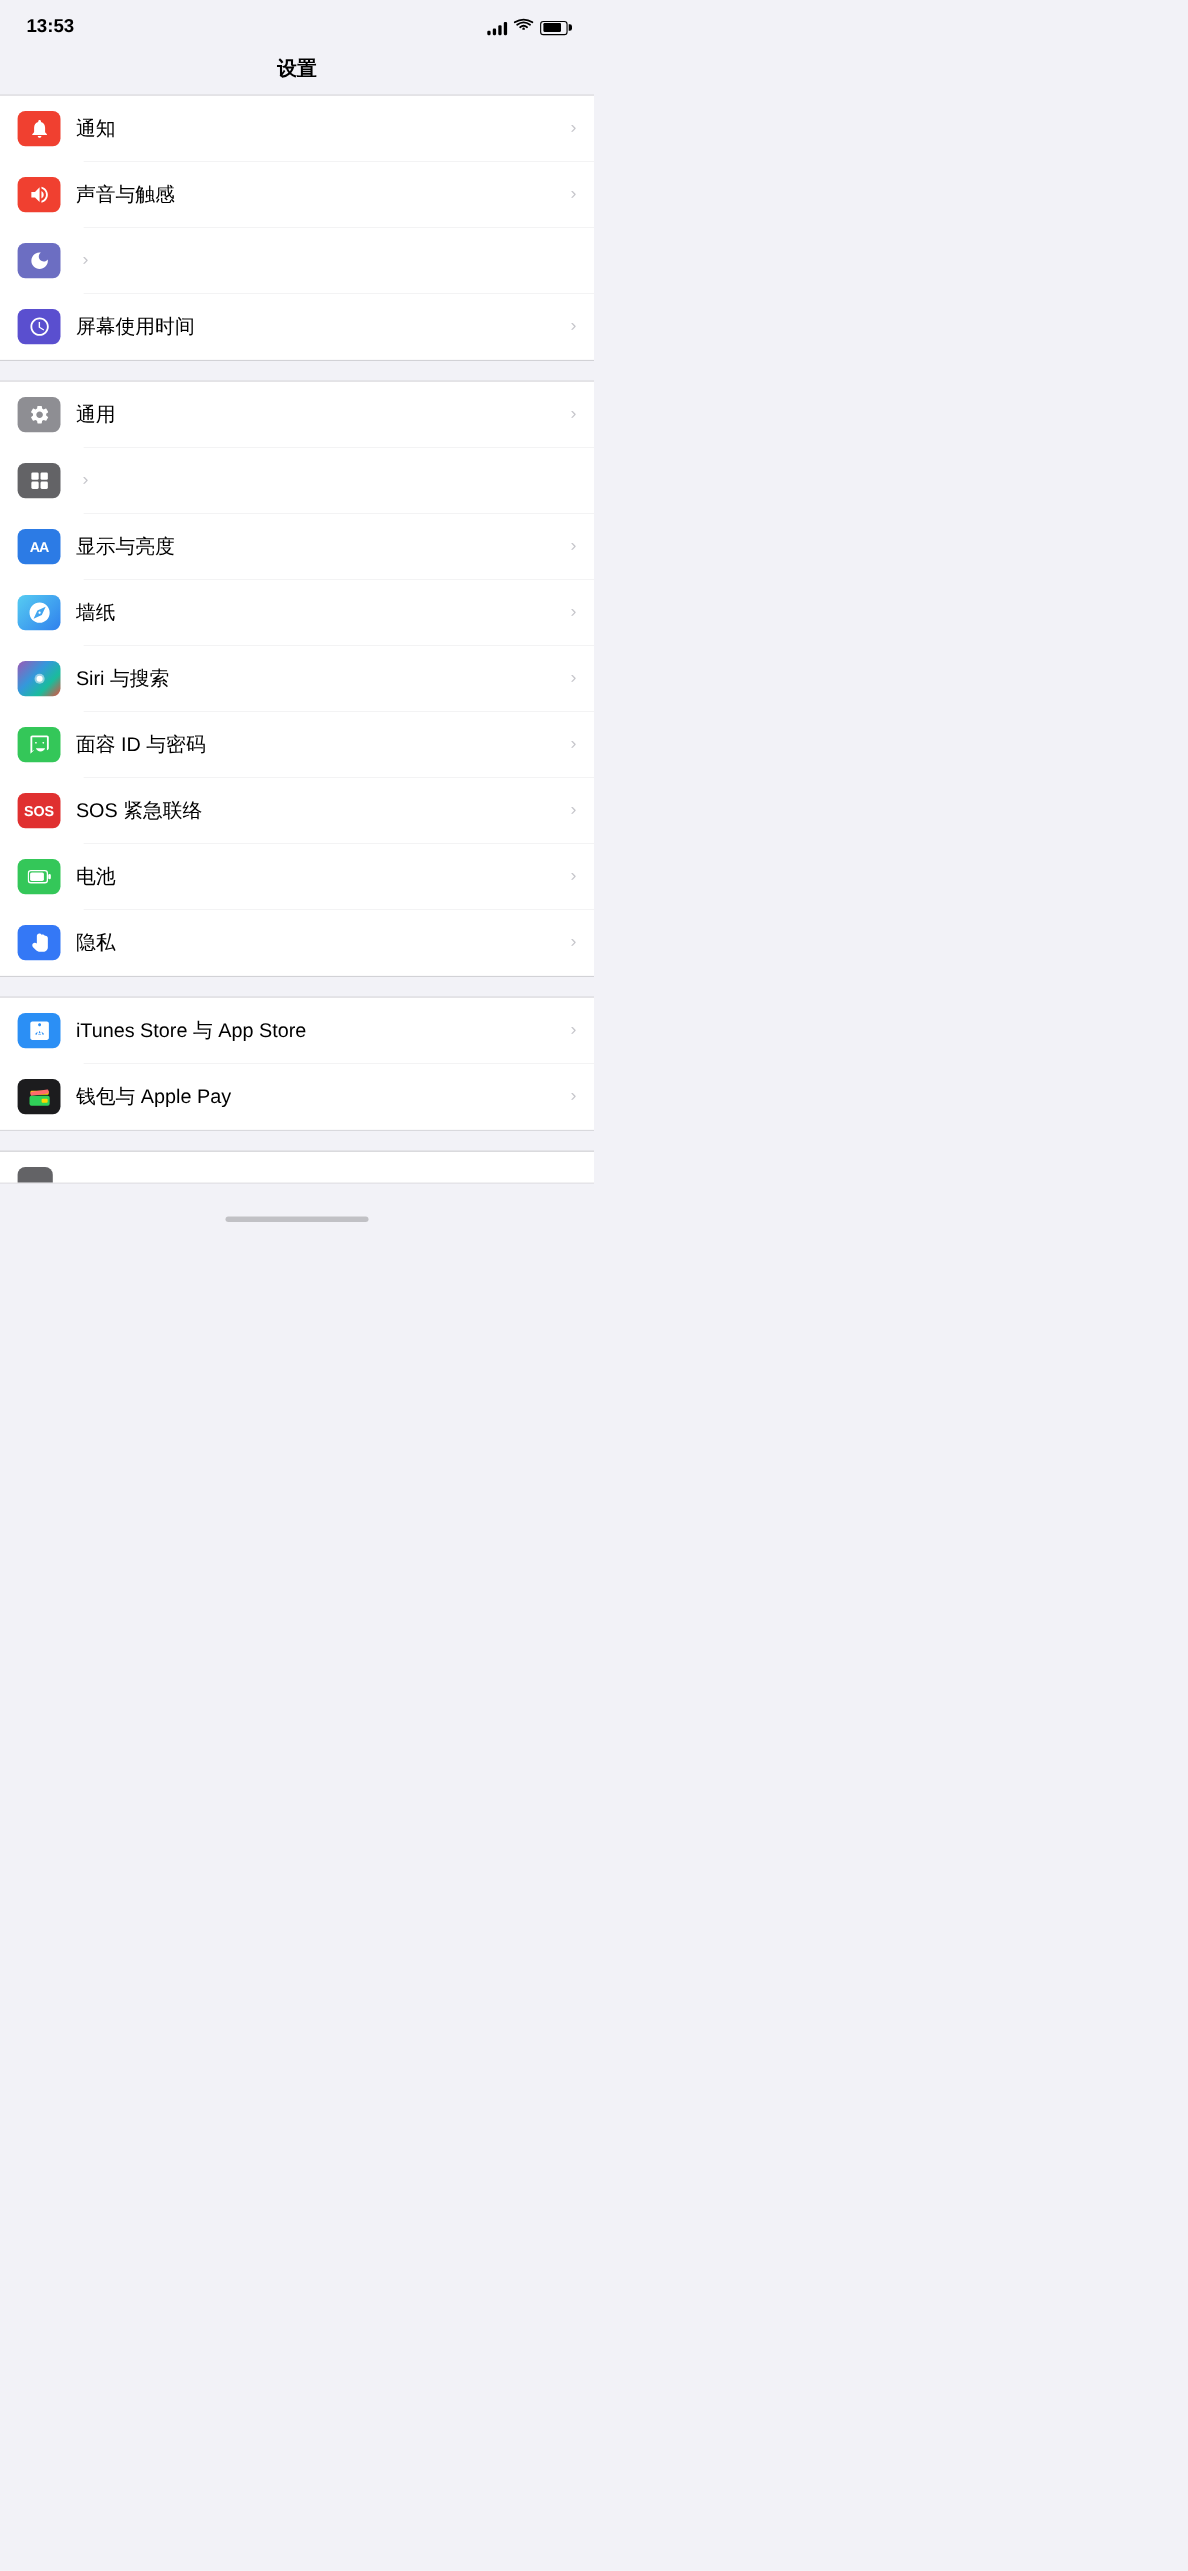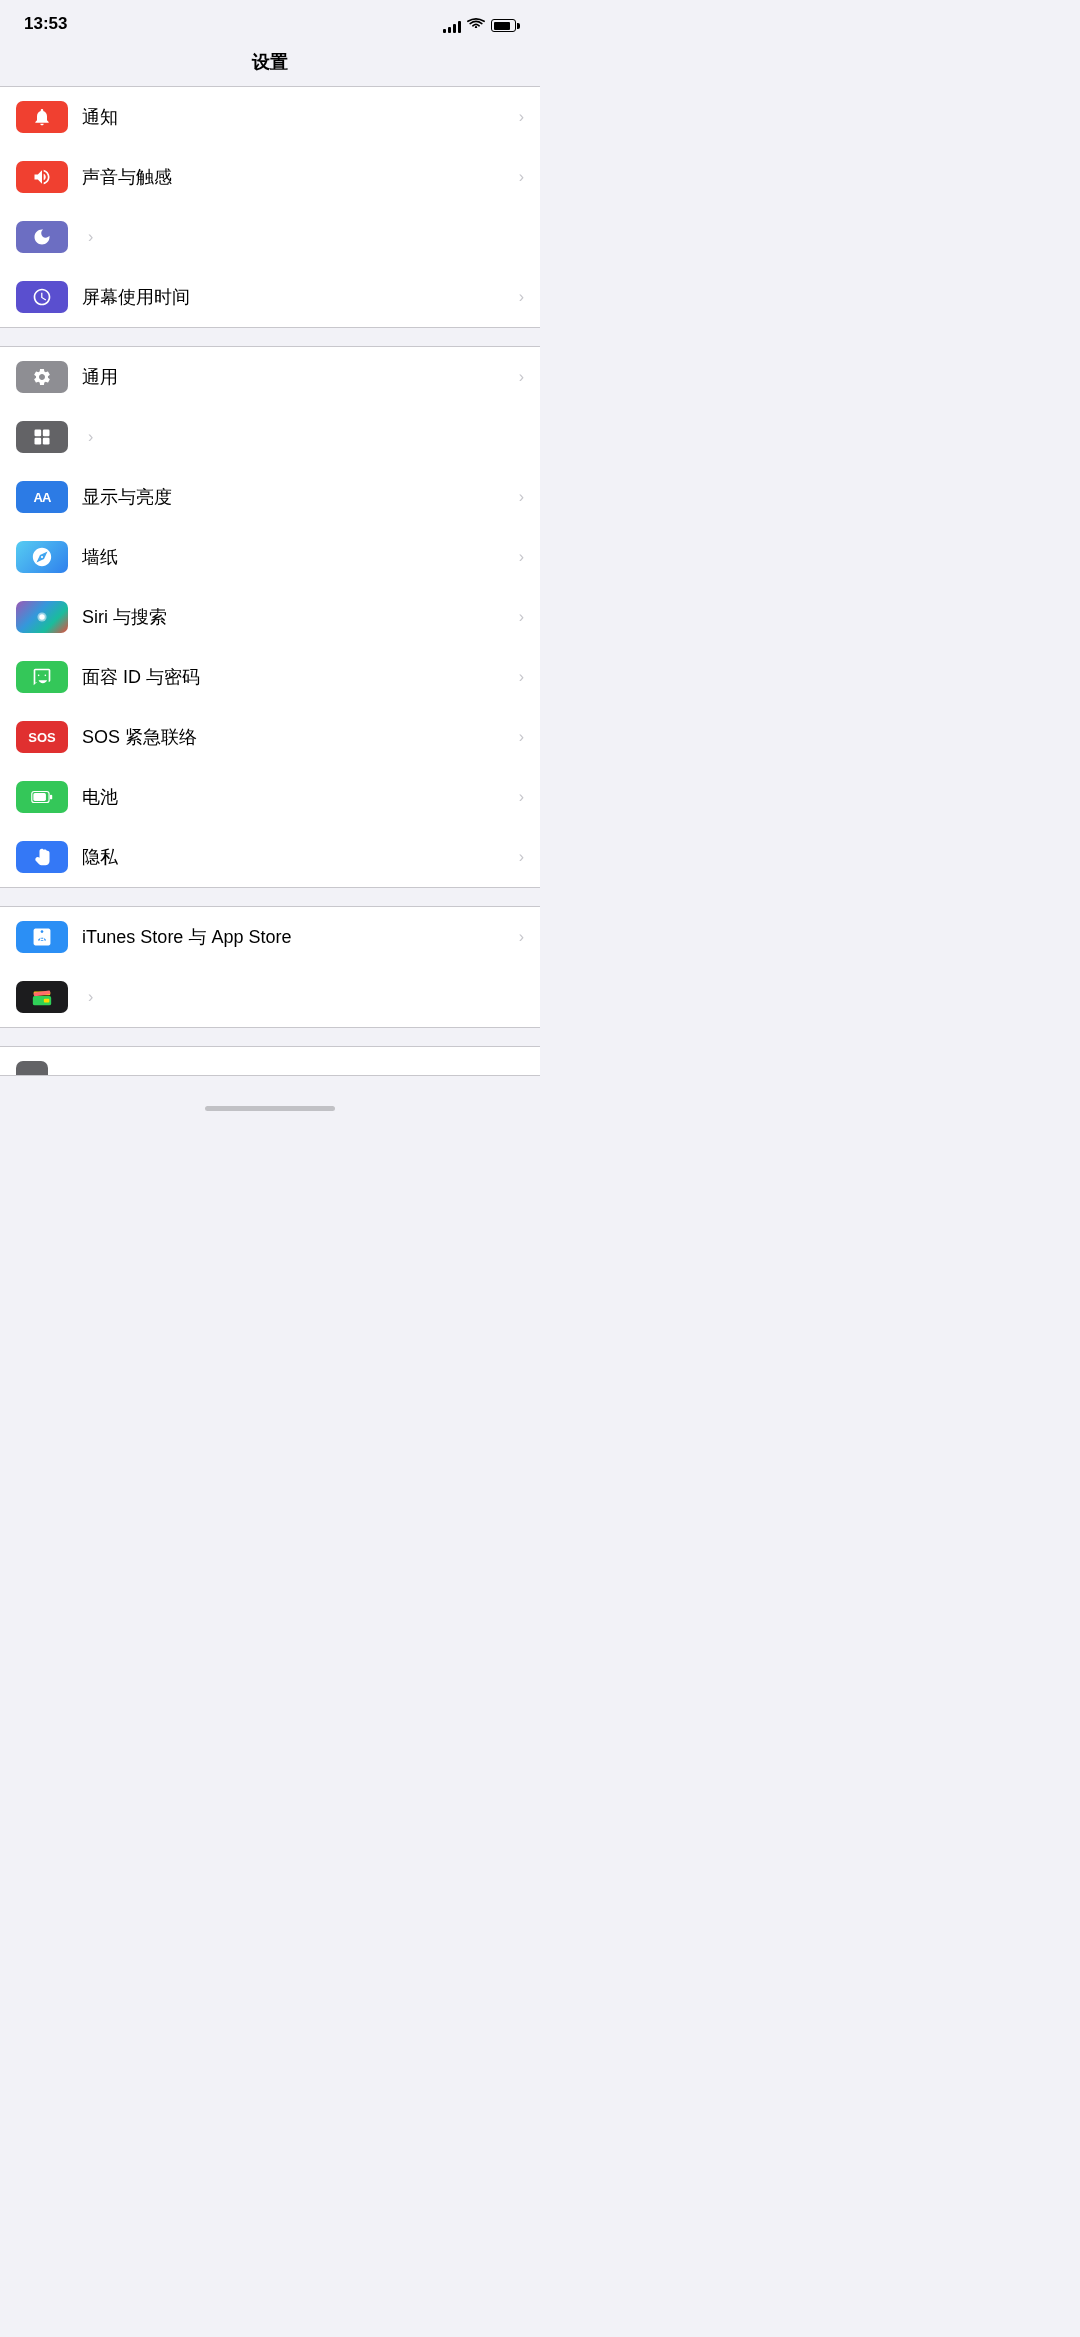--- a/index.html
+++ b/index.html
@@ -107,21 +107,21 @@
       content: '';
       position: absolute;
       bottom: 0;
       left: 76px;
       right: 0;
       height: 0.5px;
       background: #c8c7cc;
     }
 
     .item-icon {
-      width: 52px;
+      width: 39px;
       height: 32px;
       border-radius: 7px;
       margin-right: 14px;
       flex-shrink: 0;
       display: flex;
       align-items: center;
       justify-content: center;
       font-size: 17px;
       color: #fff;
     }
@@ -363,20 +363,21 @@
     <div class="list-item">
       <div class="item-icon icon-wallet" style="background:#1c1c1e; border-radius:7px;">
         <svg width="22" height="22" viewBox="0 0 24 24">
 
           <rect x="3" y="6" width="18" height="4" rx="1" fill="#ffd700"></rect>
           <rect x="3" y="6" width="18" height="4" rx="1" fill="#ff6b6b" transform="rotate(-8, 12, 8)"></rect>
           <rect x="2" y="11" width="20" height="10" rx="2" fill="#30d158"></rect>
           <rect x="14" y="14" width="6" height="4" rx="1" fill="#ffd700"></rect>
         </svg>
       </div>
+      <span class="item-label">钱包与 Apple Pay</span>
       <span class="chevron">›</span>
     </div>
 
   </div>
 </div>
 
 <div style="background:#f2f2f7; padding-top:18px;">
   <div class="list-group partial-item">
     <div class="list-item" style="overflow:hidden;">
       <div class="item-icon" style="background:#636366; border-radius:7px; width:32px; height:32px; flex-shrink:0; margin-right:14px;"></div>

